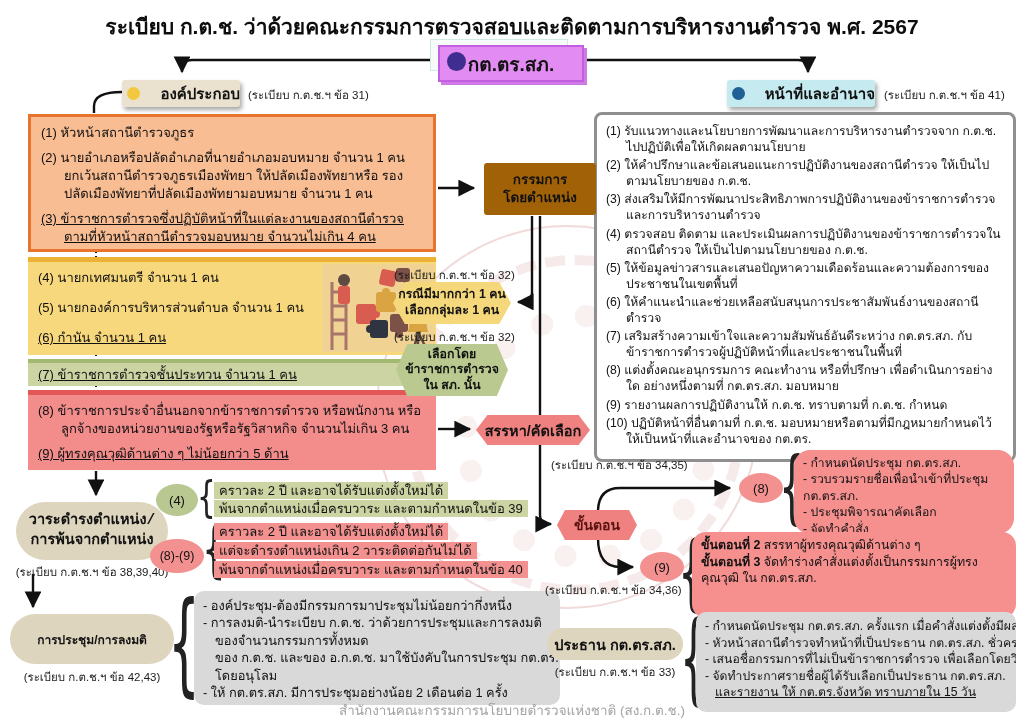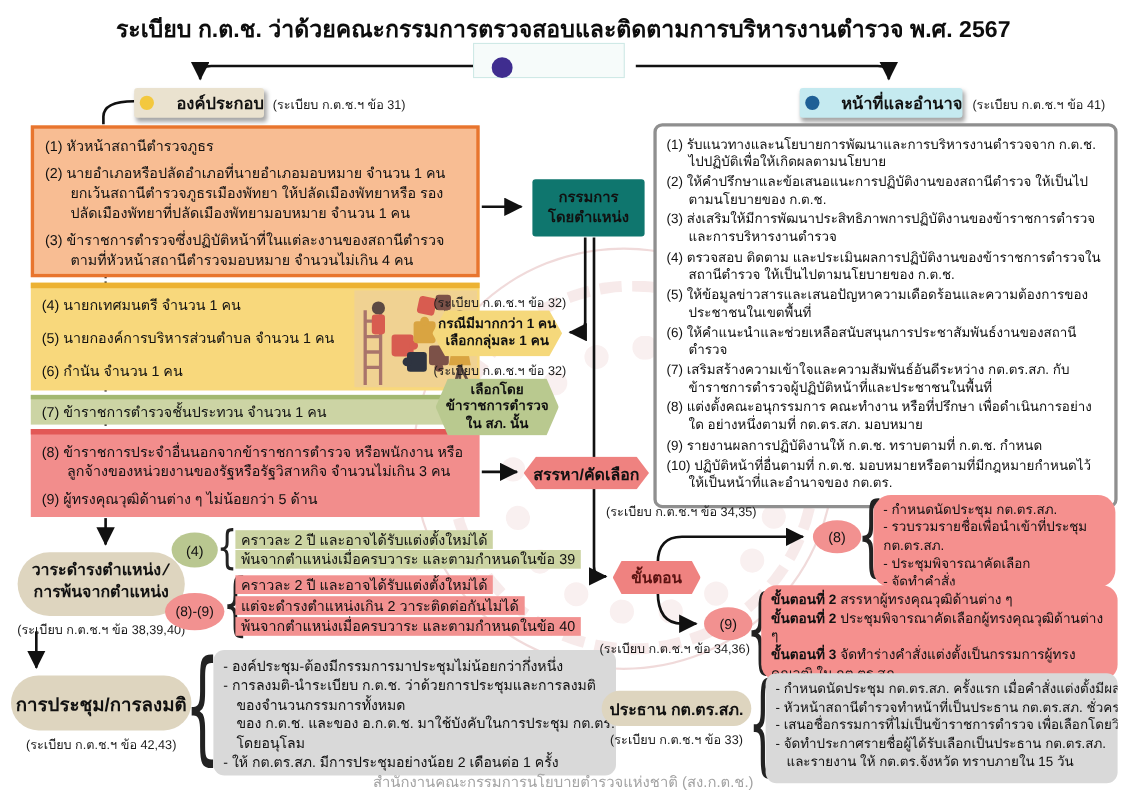--- a/index.html
+++ b/index.html
@@ -23,64 +23,64 @@
             box-shadow:2px 3px 4px rgba(0,0,0,.35);border-radius:3px;}
   .pill-comp{left:122px;top:80px;width:118px;height:27px;background:#eae2cf;}
   .pill-duty{left:727px;top:80px;width:148px;height:27px;background:#c5eaf0;}
   .dot{width:13px;height:13px;border-radius:50%;position:absolute;left:5px;top:7px;}
   .dot-y{background:#f3c83e;} .dot-b{background:#1f6096;}
   .refnote{font-size:11.5px;color:#1b1b1b;white-space:nowrap;}
 
   
   .card{padding:7px 10px;box-sizing:border-box;font-size:13px;line-height:1.38;}
   .card .item{padding-left:23px;text-indent:-23px;margin-bottom:7px;}
-  .card .item:last-child{margin-bottom:0;}
+  .card .item:last-child{margin-bottom:0;text-decoration:underline;}
   .card-orange{left:28px;top:114px;width:408px;height:138px;background:#f8bd93;border:3px solid #e8752e;}
   .card-yellow{left:28px;top:257px;width:408px;height:98px;background:#f8d87c;border-top:5px solid #ecb233;}
   .card-yellow .item{margin-bottom:12px;}
   .card-green{left:28px;top:359px;width:408px;height:27px;background:#ccd4a4;border-top:4px solid #a3b871;padding-top:3px;}
   .card-red{left:28px;top:390px;width:408px;height:80px;background:#f28d8c;border-top:5px solid #e25856;}
 
   
   .dutiesbox{left:594px;top:112px;width:422px;height:350px;background:#ffffff;border:3px solid #8f8f8f;
              border-radius:8px;padding:8px 9px;box-sizing:border-box;font-size:12.2px;line-height:1.32;overflow:hidden;}
   .dutiesbox .item{padding-left:20px;text-indent:-20px;margin-bottom:2px;}
 
   
-  .exofficio{left:484px;top:163px;width:102px;height:52px;background:#0f766e;border-radius:3px;
+  .exofficio{left:484px;top:163px;width:112px;height:52px;background:#a16207;border-radius:3px;
              display:flex;flex-direction:column;align-items:center;justify-content:center;
              font-weight:bold;font-size:13.5px;line-height:1.35;}
   .hex{display:flex;flex-direction:column;align-items:center;justify-content:center;text-align:center;
        font-weight:bold;clip-path:polygon(10% 0,90% 0,100% 50%,90% 100%,10% 100%,0 50%);}
   .hex-case{left:393px;top:282px;width:118px;height:42px;background:#f5d87b;font-size:12.3px;line-height:1.3;}
   .hex-elect{left:396px;top:344px;width:112px;height:52px;background:#b9c98f;font-size:12.3px;line-height:1.25;}
   .hex-recruit{left:476px;top:415px;width:114px;height:30px;background:#ef8280;font-size:14.5px;}
   .hex-steps{left:557px;top:510px;width:80px;height:30px;background:#ef8280;font-size:14px;color:#5a1210;}
 
   
   .bigpill{background:#ded5bf;display:flex;flex-direction:column;align-items:center;justify-content:center;
            font-weight:bold;text-align:center;}
   .term-pill{left:16px;top:502px;width:152px;height:58px;border-radius:29px;font-size:14.5px;line-height:1.35;font-family:Liberation Mono, monospace;}
-  .meet-pill{left:10px;top:614px;width:164px;height:50px;border-radius:25px;font-size:17px;}
+  .meet-pill{left:10px;top:614px;width:164px;height:50px;border-radius:25px;font-size:12px;}
   .chair-pill{left:547px;top:628px;width:136px;height:32px;border-radius:16px;font-size:14.5px;background:#ded5bf;
               display:flex;align-items:center;justify-content:center;font-weight:bold;}
 
   .node{border-radius:50%;display:flex;align-items:center;justify-content:center;font-size:13px;}
   .node-g{background:#b9c790;} .node-p{background:#f29190;}
 
   .hl{white-space:nowrap;padding:0 5px;font-size:13px;line-height:17px;}
   .hl-g{background:#ccd4a3;} .hl-p{background:#f29190;}
 
   .graybox{background:#d9d9d9;border-radius:10px;padding:6px 9px;box-sizing:border-box;
            font-size:12.8px;line-height:1.36;overflow:hidden;}
   .graybox .ln{white-space:nowrap;}
   .graybox .cont{padding-left:12px;}
   .meetbox{left:194px;top:591px;width:366px;height:114px;}
   .chairbox{left:696px;top:612px;width:320px;height:100px;font-size:12.2px;}
-  .chairbox .cont{padding-left:10px;}
+  .chairbox .cont{padding-left:10px;text-decoration:underline;}
 
   .pinkbox{background:#f5908e;border-radius:14px;padding:5px 9px;box-sizing:border-box;
            font-size:12.2px;line-height:1.35;overflow:hidden;}
   .box8{left:794px;top:450px;width:220px;height:84px;border-radius:16px;}
   .box9{left:692px;top:532px;width:324px;height:86px;font-size:12.4px;}
   .box9 b{font-weight:bold;}
 
   .brace{font-family:"DejaVu Sans",sans-serif;color:#222;transform-origin:top left;font-weight:normal;}
 
   .footer{left:0;top:699px;width:1024px;text-align:center;font-size:13.5px;color:#a3a3a3;}
@@ -121,20 +121,21 @@
     <g stroke="#111" stroke-width="2" stroke-dasharray="2,3">
       <path d="M96,251 V258"></path>
         <path d="M96,354 V360"></path>
         <path d="M96,385 V391"></path>
     </g>
   </svg>
 
   <div class="abs z2 title">ระเบียบ ก.ต.ช. ว่าด้วยคณะกรรมการตรวจสอบและติดตามการบริหารงานตำรวจ พ.ศ. 2567</div>
 
   <div class="abs z2 ghost" style="left:430px;top:39px;width:136px;height:30px;"></div>
+  <div class="abs z2 rootnode">กต.ตร.สภ.</div>
   <div class="abs rootdot"></div>
 
   <div class="abs z2 pill-hdr pill-comp">
     <span class="dot dot-y"></span>
     <span style="padding-left:12px;">องค์ประกอบ</span>
   </div>
   <div class="abs z2 refnote" style="left:248px;top:86px;">(ระเบียบ ก.ต.ช.ฯ ข้อ 31)</div>
 
   <div class="abs z2 pill-hdr pill-duty">
     <span class="dot dot-b"></span>
@@ -271,21 +272,20 @@
     <div>- รวบรวมรายชื่อเพื่อนำเข้าที่ประชุม กต.ตร.สภ.</div>
     <div>- ประชุมพิจารณาคัดเลือก</div>
     <div>- จัดทำคำสั่ง</div>
   </div>
 
   <div class="abs z2 node node-p" style="left:640px;top:552px;width:44px;height:30px;">(9)</div>
   <div class="abs z2 refnote" style="left:545px;top:581px;">(ระเบียบ ก.ต.ช.ฯ ข้อ 34,36)</div>
   <div class="abs z2 brace" style="left:678px;top:530px;font-size:84px;line-height:84px;transform:scale(0.5,1.0);">{</div>
   <div class="abs z2 pinkbox box9">
     <div><b>ขั้นตอนที่ 2</b><span> สรรหาผู้ทรงคุณวุฒิด้านต่าง ๆ</span></div>
-    <div><b>ขั้นตอนที่ 2</b><span> ประชุมพิจารณาคัดเลือกผู้ทรงคุณวุฒิด้านต่าง ๆ</span></div>
     <div><b>ขั้นตอนที่ 3</b><span> จัดทำร่างคำสั่งแต่งตั้งเป็นกรรมการผู้ทรงคุณวุฒิ ใน กต.ตร.สภ.</span></div>
   </div>
 
   <div class="abs z2 chair-pill">
     <span>ประธาน กต.ตร.สภ.</span>
   </div>
   <div class="abs z2 refnote" style="left:547px;top:663px;width:136px;text-align:center;">(ระเบียบ ก.ต.ช.ฯ ข้อ 33)</div>
   <div class="abs z2 brace" style="left:680px;top:608px;font-size:100px;line-height:100px;transform:scale(0.42,1.0);">{</div>
   <div class="abs z2 graybox chairbox">
     <div class="ln">- กำหนดนัดประชุม กต.ตร.สภ. ครั้งแรก เมื่อคำสั่งแต่งตั้งมีผล</div>

